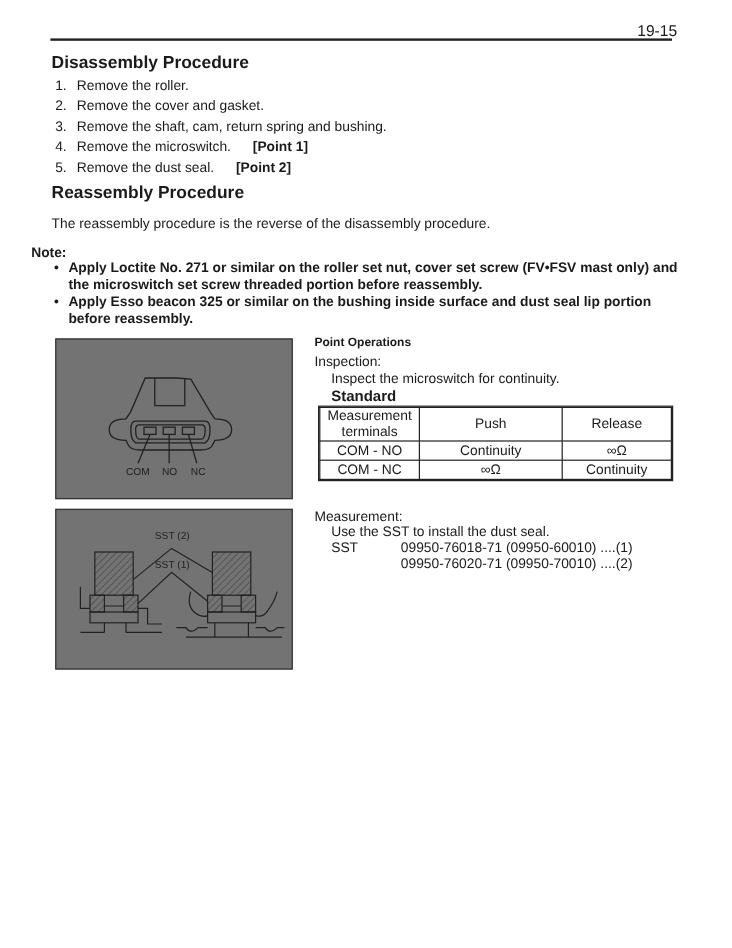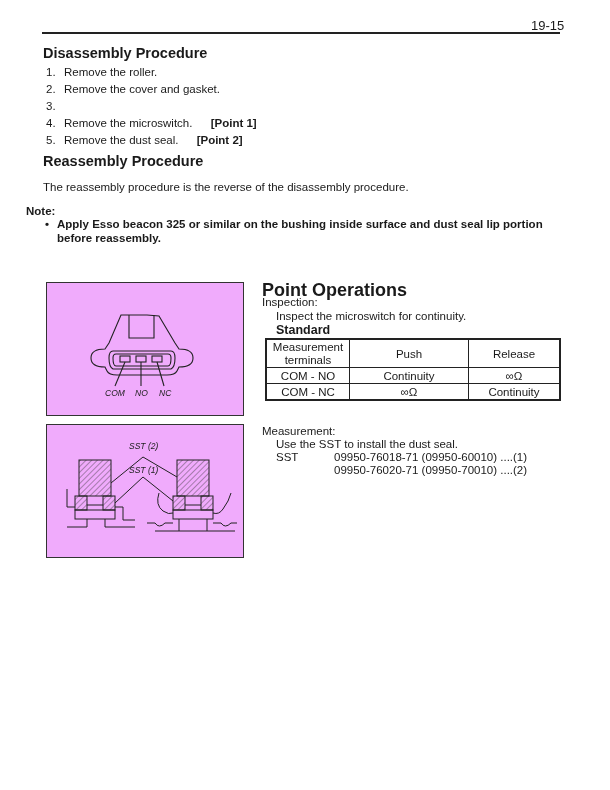--- a/index.html
+++ b/index.html
@@ -11,47 +11,48 @@
   h2 { margin: 0; font-size: 14.5px; font-weight: bold; }
   .list { margin: 0; padding: 0; list-style: none; font-size: 11.5px; }
   .list li { height: 17px; line-height: 17px; position: relative; padding-left: 18px; }
   .list li .n { position: absolute; left: 0; }
   .list li b { font-weight: bold; margin-left: 15px; }
   .para { font-size: 11.5px; }
   .note-title { font-size: 11.5px; font-weight: bold; }
   .bullets { margin: 0; padding: 0; list-style: none; font-size: 11.5px; font-weight: bold; width: 520px; }
   .bullets li { position: relative; padding-left: 12px; line-height: 13.5px; margin-bottom: 1px; }
   .bullets li::before { content: "•"; position: absolute; left: 0; }
-  .figbox { border: 1px solid #333; background: #f0abfc; font-style: italic; }
-  .po-title { font-size: 18px; font-weight: bold; }
+  .figbox { border: 1px solid #333; background: #737373; }
+  .po-title { font-size: 10px; font-weight: bold; }
   .small { font-size: 11.5px; text-align: right; }
   table.std { border-collapse: collapse; font-size: 11.5px; }
   table.std td { border: 1px solid #222; text-align: center; padding: 0; }
   .tbl-outer { border: 1.5px solid #222; }
   svg text { font-family: "Liberation Sans", sans-serif; }
 </style>
 </head>
 <body>
 
 <div class="abs page-num">19-15</div>
 <div class="abs header-rule"></div>
 
 <h2 class="abs" style="left:43px; top:45px;">Disassembly Procedure</h2>
 <ul class="abs list" style="left:46px; top:64px;">
   <li><span class="n">1.</span><span>Remove the roller.</span></li>
   <li><span class="n">2.</span><span>Remove the cover and gasket.</span></li>
-  <li><span class="n">3.</span></li>
+  <li><span class="n">3.</span><span>Remove the shaft, cam, return spring and bushing.</span></li>
   <li><span class="n">4.</span><span>Remove the microswitch. </span><b>[Point 1]</b></li>
   <li><span class="n">5.</span><span>Remove the dust seal. </span><b>[Point 2]</b></li>
 </ul>
 
 <h2 class="abs" style="left:43px; top:153px;">Reassembly Procedure</h2>
 <div class="abs para" style="left:43px; top:181px;">The reassembly procedure is the reverse of the disassembly procedure.</div>
 <div class="abs note-title" style="left:26px; top:205px;">Note:</div>
 <ul class="abs bullets" style="left:45px; top:218px;">
+  <li>Apply Loctite No. 271 or similar on the roller set nut, cover set screw (FV•FSV mast only) and the microswitch set screw threaded portion before reassembly.</li>
   <li>Apply Esso beacon 325 or similar on the bushing inside surface and dust seal lip portion before reassembly.</li>
 </ul>
 
 <div class="abs figbox" style="left:46px; top:282px; width:196px; height:132px;">
   <svg width="196" height="132" viewBox="0 0 196 132">
     <g fill="none" stroke="#222" stroke-width="1.1">
       <path d="M74 32 L100 32 L112 33 L128 60 L132 66 Q146 66 146 75 Q146 84 132 84 L130 88 Q128 92 120 92 L70 92 Q62 92 60 88 L58 84 Q44 84 44 75 Q44 66 58 66 L62 60 Z"></path>
       <path d="M82 32 L82 55 L107 55 L107 32"></path>
       <path d="M66 68 Q62 68 62 75 Q62 84 66 86 L124 86 Q128 84 128 75 Q128 68 124 68 Z"></path>
       <path d="M69 71 L121 71 Q124 71 124 75 Q124 83 121 83 L69 83 Q66 83 66 75 Q66 71 69 71 Z"></path>

